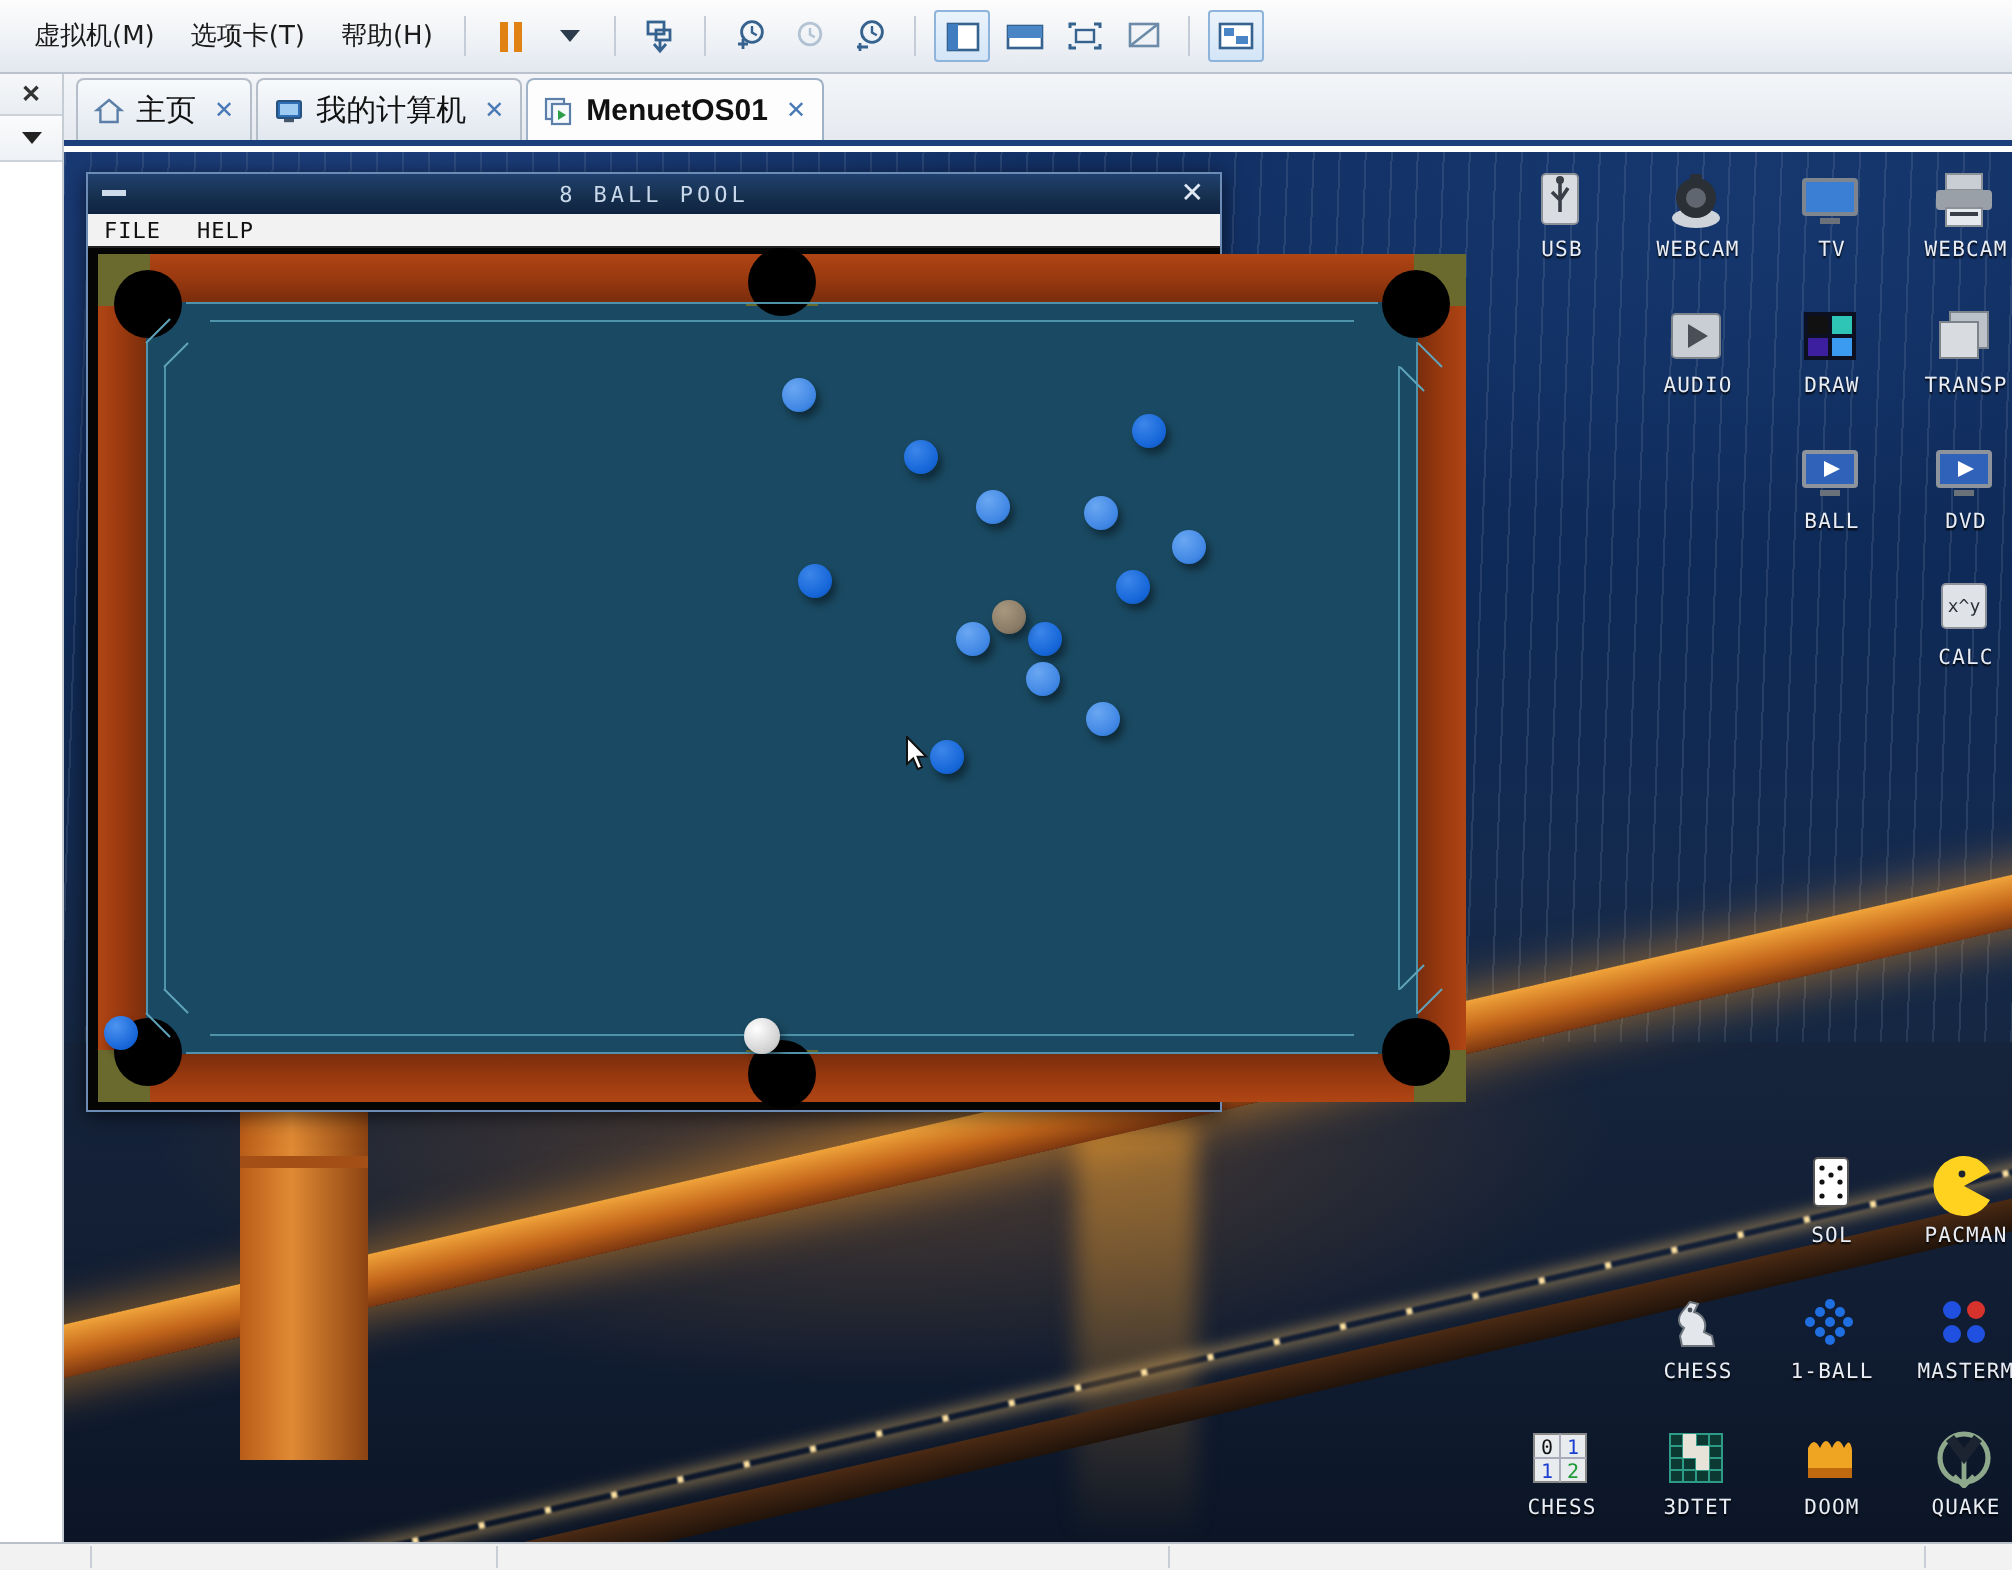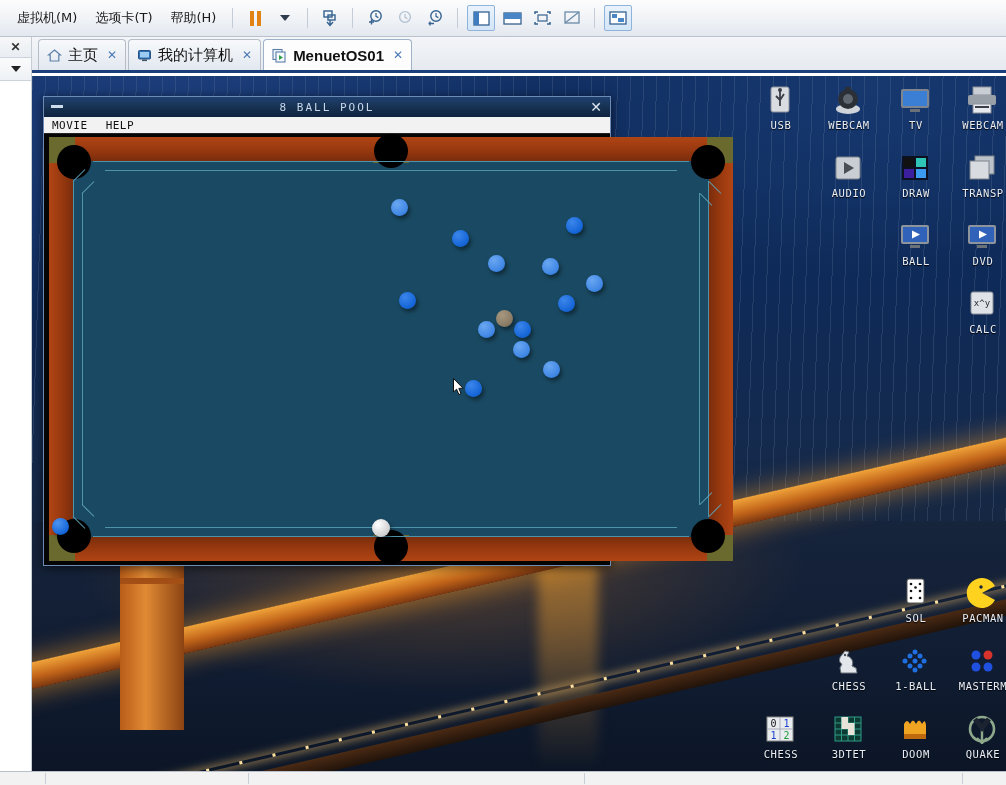--- a/index.html
+++ b/index.html
@@ -101,21 +101,21 @@
   
   .icon-cell{position:absolute;width:66px;display:flex;flex-direction:column;align-items:center;}
   .icon-box{width:34px;height:32px;display:flex;align-items:center;justify-content:flex-start;position:relative;}
   .icon-label{
     margin-top:3px;font-family:"DejaVu Sans Mono", monospace;font-size:10.5px;
     color:#e9eef6;letter-spacing:.6px;text-shadow:0 1px 1px #000;white-space:nowrap;
   }
 
   
   .mwin{
-    position:absolute;left:11px;top:20px;width:568px;height:470px;
+    position:absolute;left:11px;top:10px;width:568px;height:470px;
     background:#fef9c3;border:1px solid #6d8cb5;box-sizing:border-box;
     box-shadow:0 2px 10px rgba(0,0,0,.6);
   }
   .mtitle{
     height:20px;background:linear-gradient(#20406f,#16304f 55%,#0f2340);
     display:flex;align-items:center;position:relative;box-sizing:border-box;
   }
   .mtitle .txt{
     flex:1;text-align:center;color:#c9d8ea;font-family:"DejaVu Sans Mono",monospace;
     font-size:11px;letter-spacing:2px;
@@ -551,21 +551,21 @@
         </div>
       </div>
 
     <div class="mwin">
       <div class="mtitle">
         <span class="m-min"></span>
         <span class="txt">8 BALL POOL</span>
         <span class="m-close">✕</span>
       </div>
       <div class="mmenu">
-        <span>MOVIE</span>
+        <span>FILE</span>
         <span>HELP</span>
       </div>
 
       <div class="mbody">
 
         <div class="table-wrap">
           <div class="felt"></div>
 
           <div class="corner tl"></div>
           <div class="corner tr"></div>

